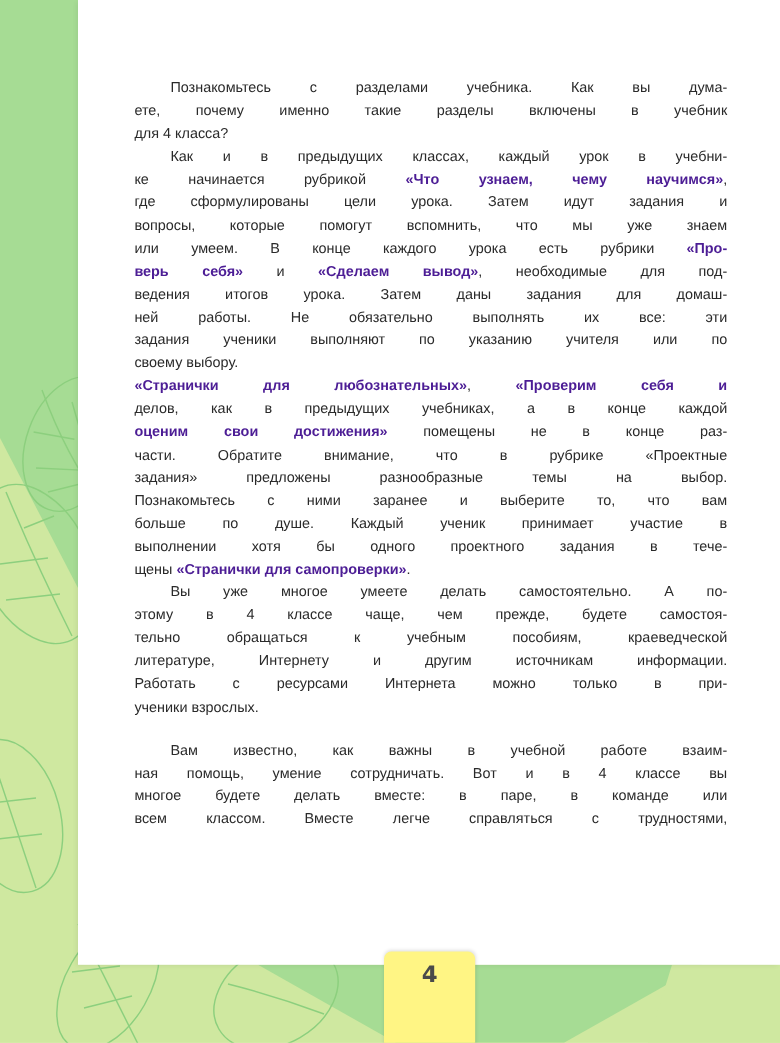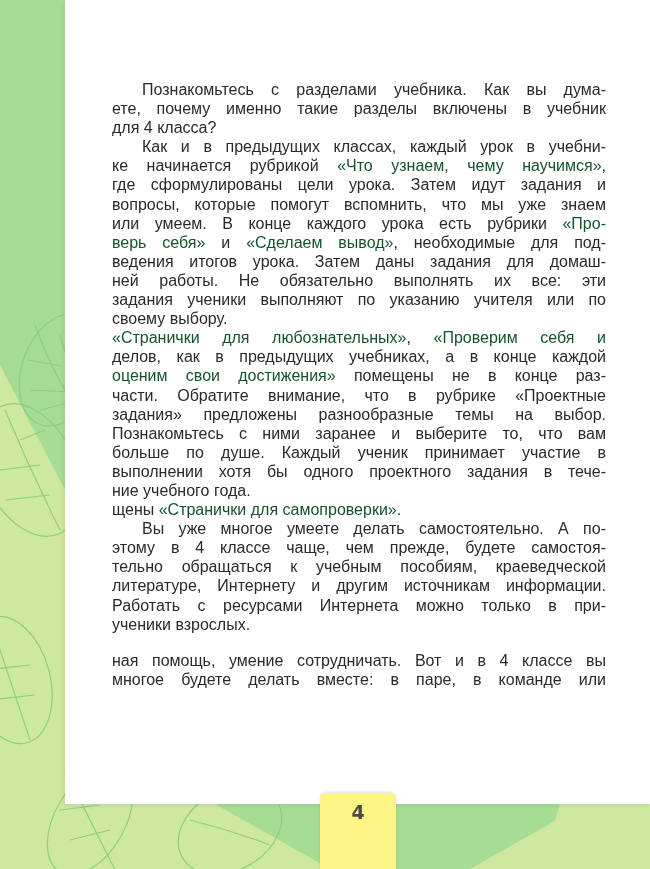--- a/index.html
+++ b/index.html
@@ -8,30 +8,30 @@
       background: #cfe8a0;
       font-family: "Liberation Sans", sans-serif;
     }
     .bg-layer { position: absolute; inset: 0; }
     .page {
       position: absolute; left: 65px; top: 0; width: 585px; height: 804px;
       background: #ffffff;
       box-shadow: -2px 2px 4px rgba(0,0,0,0.06);
     }
     .content {
-      position: absolute; left: 112px; top: 80px; width: 494px;
-      font-size: 16px; line-height: 19.1px; color: #2a2a2a;
+      position: absolute; left: 112px; top: 64px; width: 494px;
+      font-size: 12px; line-height: 19.1px; color: #2a2a2a;
       text-align: justify;
     }
     .para { margin: 0; text-indent: 30px; }
     .para.gap { margin-top: 17px; }
     .para .line { display: block; text-align: justify; text-align-last: justify; text-indent: 0; }
     .para .line.first { padding-left: 30px; }
     .para .line.last { text-align-last: left; }
-    b { font-weight: normal; color: #14532d; }
+    b { font-weight: bold; color: #4c1d95; }
     .page-tab {
       position: absolute; left: 320px; top: 793px; width: 76px; height: 80px;
       background: #fff584; border-radius: 6px 6px 0 0;
       box-shadow: 0 -1px 3px rgba(0,0,0,0.12);
       text-align: center;
     }
     .page-num {
       display: block; margin-top: 8px;
       font-family: "DejaVu Sans", sans-serif; font-weight: bold;
       font-size: 19px; color: #4a4a4a;
@@ -94,34 +94,35 @@
     </div>
     <div class="para">
       <span class="line"><b>«Странички для любознательных»</b><span>, </span><b>«Проверим себя и</b></span>
       <span class="line"><span>делов, как в предыдущих учебниках, а в конце каждой</span></span>
       <span class="line"><b>оценим свои достижения»</b><span> помещены не в конце раз-</span></span>
       <span class="line"><span>части. Обратите внимание, что в рубрике «Проектные</span></span>
       <span class="line"><span>задания» предложены разнообразные темы на выбор.</span></span>
       <span class="line"><span>Познакомьтесь с ними заранее и выберите то, что вам</span></span>
       <span class="line"><span>больше по душе. Каждый ученик принимает участие в</span></span>
       <span class="line"><span>выполнении хотя бы одного проектного задания в тече-</span></span>
-      <span class="line last"><span>ние учебного года.</span></span>
     </div>
     <div class="para">
       <span class="line last"><span>щены </span><b>«Странички для самопроверки»</b><span>.</span></span>
     </div>
     <div class="para">
       <span class="line first"><span>Вы уже многое умеете делать самостоятельно. А по-</span></span>
       <span class="line"><span>этому в 4 классе чаще, чем прежде, будете самостоя-</span></span>
       <span class="line"><span>тельно обращаться к учебным пособиям, краеведческой</span></span>
       <span class="line"><span>литературе, Интернету и другим источникам информации.</span></span>
       <span class="line"><span>Работать с ресурсами Интернета можно только в при-</span></span>
       <span class="line last"><span>ученики взрослых.</span></span>
     </div>
     <div class="para gap">
+      <span class="line first"><span>Вам известно, как важны в учебной работе взаим-</span></span>
       <span class="line"><span>ная помощь, умение сотрудничать. Вот и в 4 классе вы</span></span>
       <span class="line"><span>многое будете делать вместе: в паре, в команде или</span></span>
+      <span class="line"><span>всем классом. Вместе легче справляться с трудностями,</span></span>
     </div>
   </div>
 
 <div class="page-tab">
   <span class="page-num">4</span>
 </div>
 
 </body></html>

